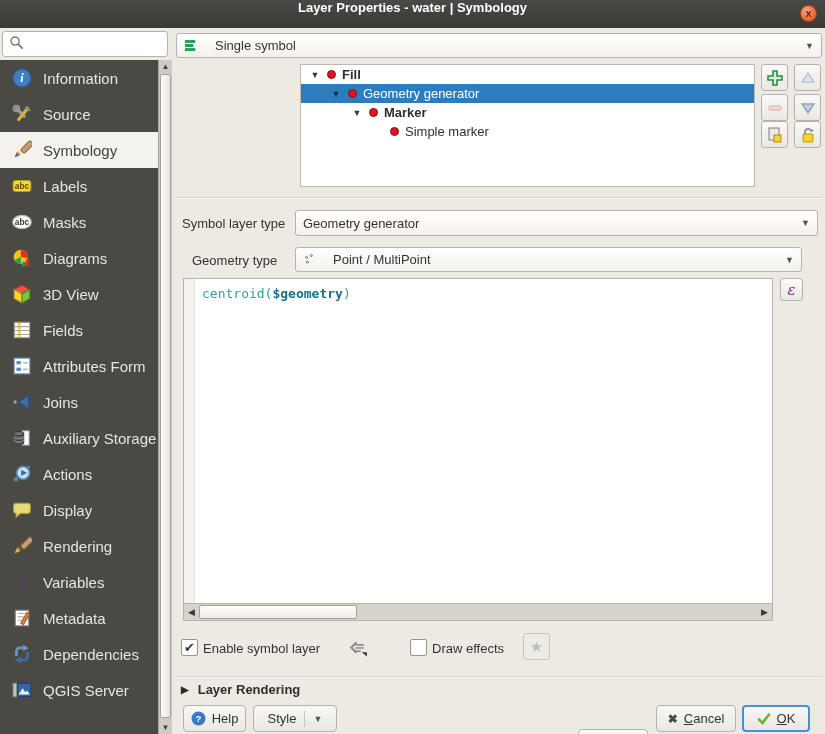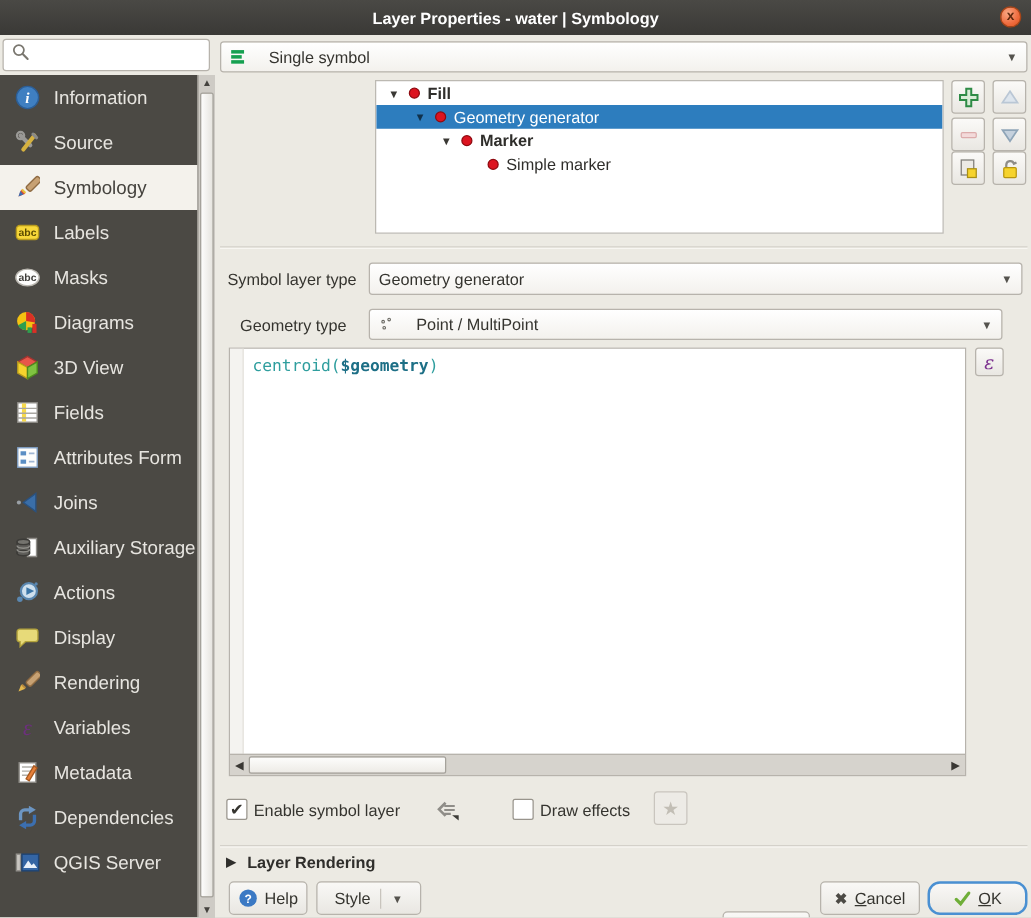--- a/index.html
+++ b/index.html
@@ -1,20 +1,20 @@
 <!DOCTYPE html>
 <html><head>
 <meta charset="utf-8">
 <style>
   html,body{margin:0;padding:0;background:#d8d5cf;font-family:"Liberation Sans",sans-serif;}
   .window{position:relative;width:825px;height:734px;background:#eceae3;overflow:hidden;}
 
   
   .titlebar{position:absolute;left:0;top:0;width:825px;height:28px;
-    background:linear-gradient(#4a4945,#3a3936);display:flex;align-items:center;justify-content:center;}
+    background:linear-gradient(#4a4945,#3a3936);display:flex;align-items:flex-start;justify-content:center;}
   .title{color:#ffffff;font-weight:bold;font-size:13px;}
   .closebtn{position:absolute;right:8px;top:5px;width:17px;height:17px;border-radius:50%;
     background:radial-gradient(circle at 35% 30%,#f9a884,#ef6b3e 60%,#d8551f);
     border:1px solid #a84518;display:flex;align-items:center;justify-content:center;cursor:pointer;box-sizing:border-box;}
   .closebtn .x{color:#61290f;font-size:11px;font-weight:bold;line-height:1;margin-top:-1px;}
 
   
   .searchwrap{position:absolute;left:0;top:28px;width:172px;height:32px;background:#eceae3;}
   .searchbox{position:absolute;left:2px;top:3px;width:166px;height:26px;background:#fff;
     border:1px solid #b7b3ac;border-radius:3px;display:flex;align-items:center;padding-left:6px;box-sizing:border-box;}
@@ -437,21 +437,21 @@
       <svg width="14" height="14" viewBox="0 0 14 14">
           <path d="M2 7.5 L5.5 11 L12 2.5" fill="none" stroke="#6fae38" stroke-width="2.6" stroke-linecap="round"></path>
         </svg>
     </span>
     <span>Apply</span>
   </div>
   <div class="btn" style="left:656px;top:705px;width:80px;">
     <span class="xglyph">✖</span>
     <span><u>C</u>ancel</span>
   </div>
-  <div class="btn ok" style="left:742px;top:705px;width:80px;border-radius:10px;">
+  <div class="btn ok" style="left:742px;top:705px;width:68px;">
     <span style="display:flex;">
       <svg width="14" height="14" viewBox="0 0 14 14">
           <path d="M2 7.5 L5.5 11 L12 2.5" fill="none" stroke="#6fae38" stroke-width="2.6" stroke-linecap="round"></path>
         </svg>
     </span>
     <span><u>O</u>K</span>
   </div>
 
 </div>
 

